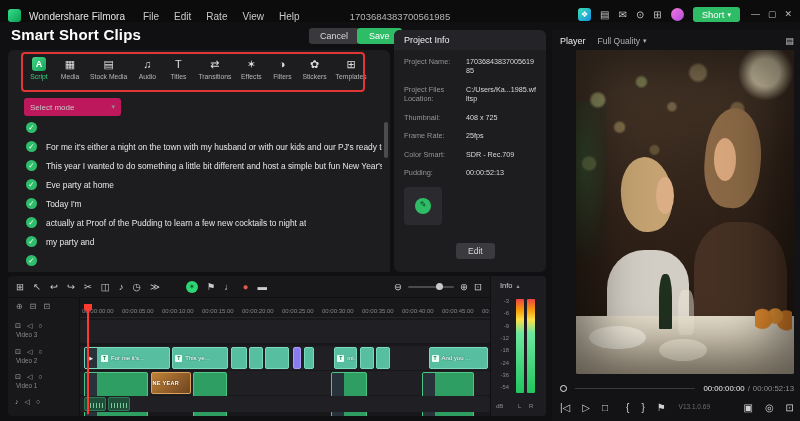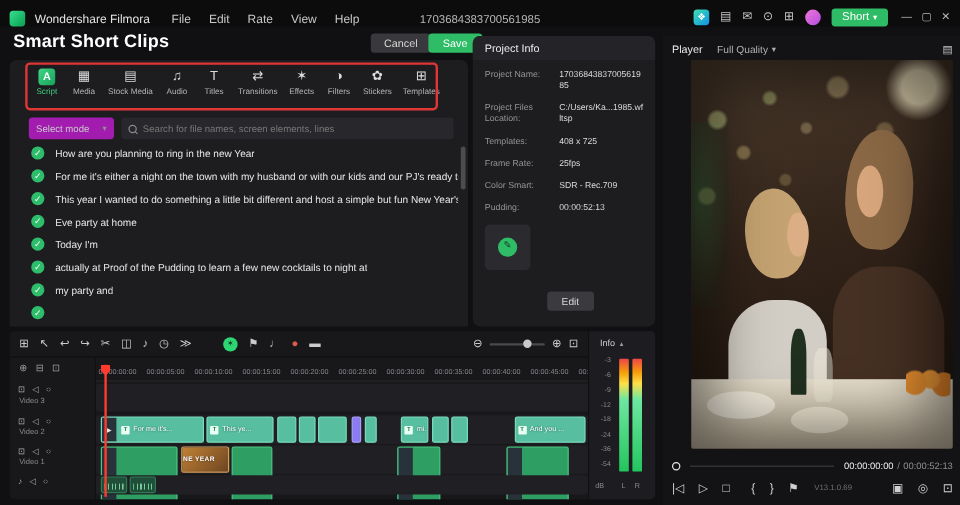--- a/index.html
+++ b/index.html
@@ -29,21 +29,21 @@
 
 .media-panel{position:absolute;left:8px;top:50px;width:382px;height:222px;background:#1d1d20;border-radius:6px 6px 0 0}
 .red-box{position:absolute;left:13px;top:2px;width:344px;height:40px;border:2px solid #e03636;border-radius:4px;pointer-events:none;z-index:2}
 .mtabs{position:absolute;left:17px;top:5px;display:flex;gap:3px}
 .mtab{display:flex;flex-direction:column;align-items:center;gap:2px;padding:2px 3px;cursor:pointer;min-width:28px}
 .mtab-ic{font-size:11px;color:#dcdcdc;height:14px;line-height:14px;text-align:center}
 .mtab-lb{font-size:6.8px;color:#b4b4b4;white-space:nowrap}
 .mtab.active .mtab-ic{width:14px;height:14px;border-radius:3px;background:linear-gradient(135deg,#41d584,#17a35b);color:#fff;font-weight:bold;font-size:9px;display:flex;align-items:center;justify-content:center}
 .mtab.active .mtab-lb{color:#3ecf7f}
 .search-row{position:absolute;left:16px;right:12px;top:48px;height:18px;display:flex;gap:6px}
-.mode-select{width:71px;background:#a21caf;border-radius:3px;font-size:8px;color:#c8c8c8;display:flex;align-items:center;padding:0 6px;cursor:pointer}
+.mode-select{width:97px;background:#be185d;border-radius:3px;font-size:8px;color:#c8c8c8;display:flex;align-items:center;padding:0 6px;cursor:pointer}
 .mode-select::after{content:"▾";font-size:7px;color:#909090;margin-left:auto}
 .search-box{flex:1;background:#28282c;border-radius:3px;display:flex;align-items:center;padding:0 6px;gap:5px}
 .search-ic{width:7px;height:7px;border:1px solid #8a8a8a;border-radius:50%;position:relative;flex:0 0 auto}
 .search-ic::after{content:"";position:absolute;width:3px;height:1px;background:#8a8a8a;transform:rotate(45deg);right:-2px;bottom:-1px}
 .search-box input{background:transparent;border:none;outline:none;color:#bbb;font-size:8px;width:100%}
 .search-box input::placeholder{color:#777}
 .script-list{position:absolute;left:0;right:8px;top:68px;bottom:2px;overflow:hidden}
 .srow{display:flex;align-items:center;gap:9px;height:19px;padding-left:18px;cursor:pointer}
 .check{width:11px;height:11px;border-radius:50%;background:#2dbd6b;color:#fff;font-size:7.5px;display:flex;align-items:center;justify-content:center;flex:0 0 auto}
 .stext{font-size:8.4px;color:#e6e6e6;white-space:nowrap;overflow:hidden}
@@ -232,29 +232,24 @@
       </div>
       <div class="mtab">
         <span class="mtab-ic">⊞</span>
         <span class="mtab-lb">Templates</span>
       </div>
     </div>
   <div class="search-row">
     <div class="mode-select">
         <span>Select mode</span>
       </div>
-    <div class="search-box">
-      <span class="search-ic"></span>
-      <input placeholder="Search for file names, screen elements, lines" style="">
-    </div>
   </div>
   <div class="script-list">
       <div class="srow">
         <span class="check">✓</span>
-        <span class="stext">How are you planning to ring in the new Year</span>
       </div>
       <div class="srow">
         <span class="check">✓</span>
         <span class="stext">For me it's either a night on the town with my husband or with our kids and our PJ's ready to countdown</span>
       </div>
       <div class="srow">
         <span class="check">✓</span>
         <span class="stext">This year I wanted to do something a little bit different and host a simple but fun New Year's</span>
       </div>
       <div class="srow">
@@ -287,21 +282,21 @@
   <div class="pi-fields">
       <div class="pirow">
         <div class="pilab">Project Name:</div>
         <div class="pival">1703684383700561985</div>
       </div>
       <div class="pirow">
         <div class="pilab">Project Files Location:</div>
         <div class="pival">C:/Users/Ka...1985.wfltsp</div>
       </div>
       <div class="pirow">
-        <div class="pilab">Templates:</div>
+        <div class="pilab">Thumbnail:</div>
         <div class="pival">408 x 725</div>
       </div>
       <div class="pirow">
         <div class="pilab">Frame Rate:</div>
         <div class="pival">25fps</div>
       </div>
       <div class="pirow">
         <div class="pilab">Color Smart:</div>
         <div class="pival">SDR - Rec.709</div>
       </div>

